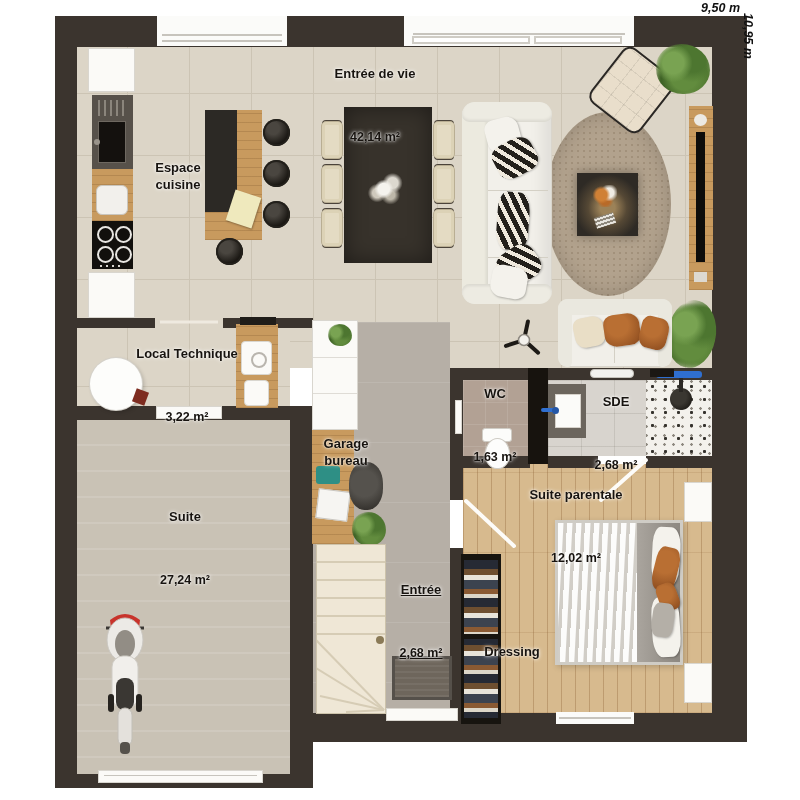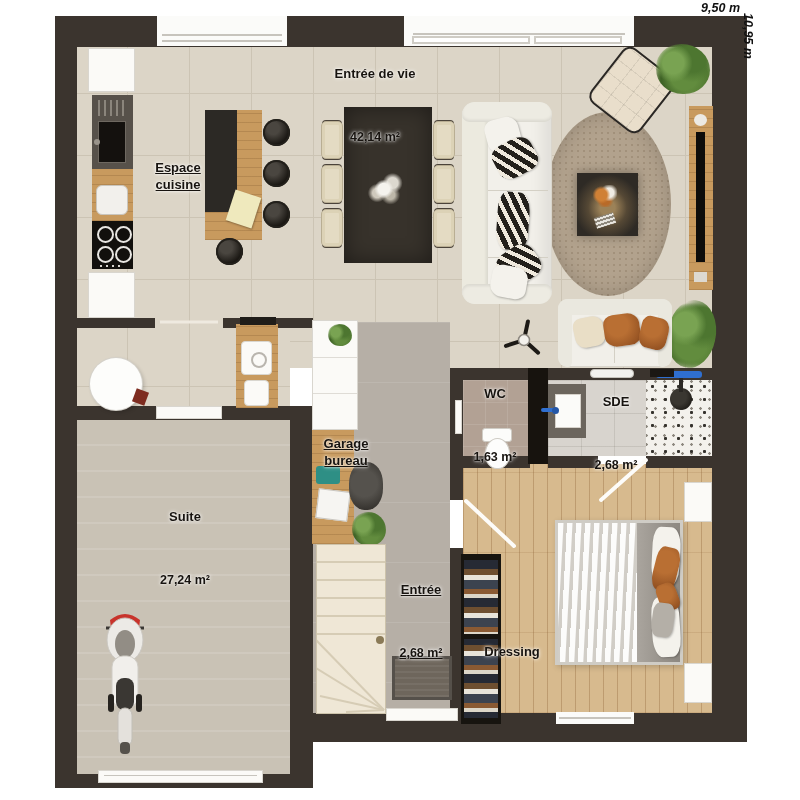--- a/index.html
+++ b/index.html
@@ -58,21 +58,21 @@
                radial-gradient(circle at 68% 30%,#4d7630 0 26%,transparent 46%),
                radial-gradient(circle at 52% 66%,#628c3e 0 30%,transparent 52%),
                radial-gradient(circle at 30% 72%,#3f6326 0 22%,transparent 42%),
                radial-gradient(circle at 75% 68%,#557d34 0 24%,transparent 44%),
                radial-gradient(circle at 50% 50%,#486d2c 0 60%,transparent 75%);}
   
   .rlabel{position:absolute;transform:translate(-50%,0);text-align:center;
     font-weight:bold;font-size:13px;line-height:1.3;color:#17130f;white-space:nowrap;
     text-shadow:0 0 4px rgba(255,255,255,.9),0 0 2px rgba(255,255,255,.9);z-index:40;}
   .rlabel .area{font-size:12.5px;margin-top:46px;}
-  .wrap2{white-space:normal;width:72px;text-decoration:underline;}
+  .wrap2{white-space:normal;width:72px;}
   .dim{position:absolute;font-style:italic;font-weight:bold;font-size:12.5px;color:#111;z-index:40;}
   svg{display:block;}
 </style>
 </head>
 <body>
 
 <div id="canvas">
 
   <div class="floor-tile" style="left:77px;top:47px;width:635px;height:321px;"></div>
   <div class="floor-hall" style="left:313px;top:322px;width:137px;height:391px;"></div>
@@ -334,28 +334,36 @@
     </svg>
   </div>
 
   <div class="rlabel" style="left:375px;top:66px;">
     <div>Entrée de vie</div>
     <div class="area">42,14 m²</div>
   </div>
   <div class="rlabel" style="left:178px;top:160px;">
     <div class="wrap2">Espace cuisine</div>
   </div>
+  <div class="rlabel" style="left:187px;top:346px;">
+    <div>Local Technique</div>
+    <div class="area">3,22 m²</div>
+  </div>
   <div class="rlabel" style="left:495px;top:386px;">
     <div>WC</div>
     <div class="area">1,63 m²</div>
   </div>
   <div class="rlabel" style="left:616px;top:394px;">
     <div>SDE</div>
     <div class="area">2,68 m²</div>
   </div>
+  <div class="rlabel" style="left:576px;top:487px;">
+    <div>Suite parentale</div>
+    <div class="area">12,02 m²</div>
+  </div>
   <div class="rlabel" style="left:346px;top:436px;">
     <div class="wrap2" style="width:64px;">Garage bureau</div>
   </div>
   <div class="rlabel" style="left:185px;top:509px;">
     <div>Suite</div>
     <div class="area">27,24 m²</div>
   </div>
   <div class="rlabel" style="left:421px;top:582px;text-decoration:underline;">
     <div>Entrée</div>
     <div class="area">2,68 m²</div>

